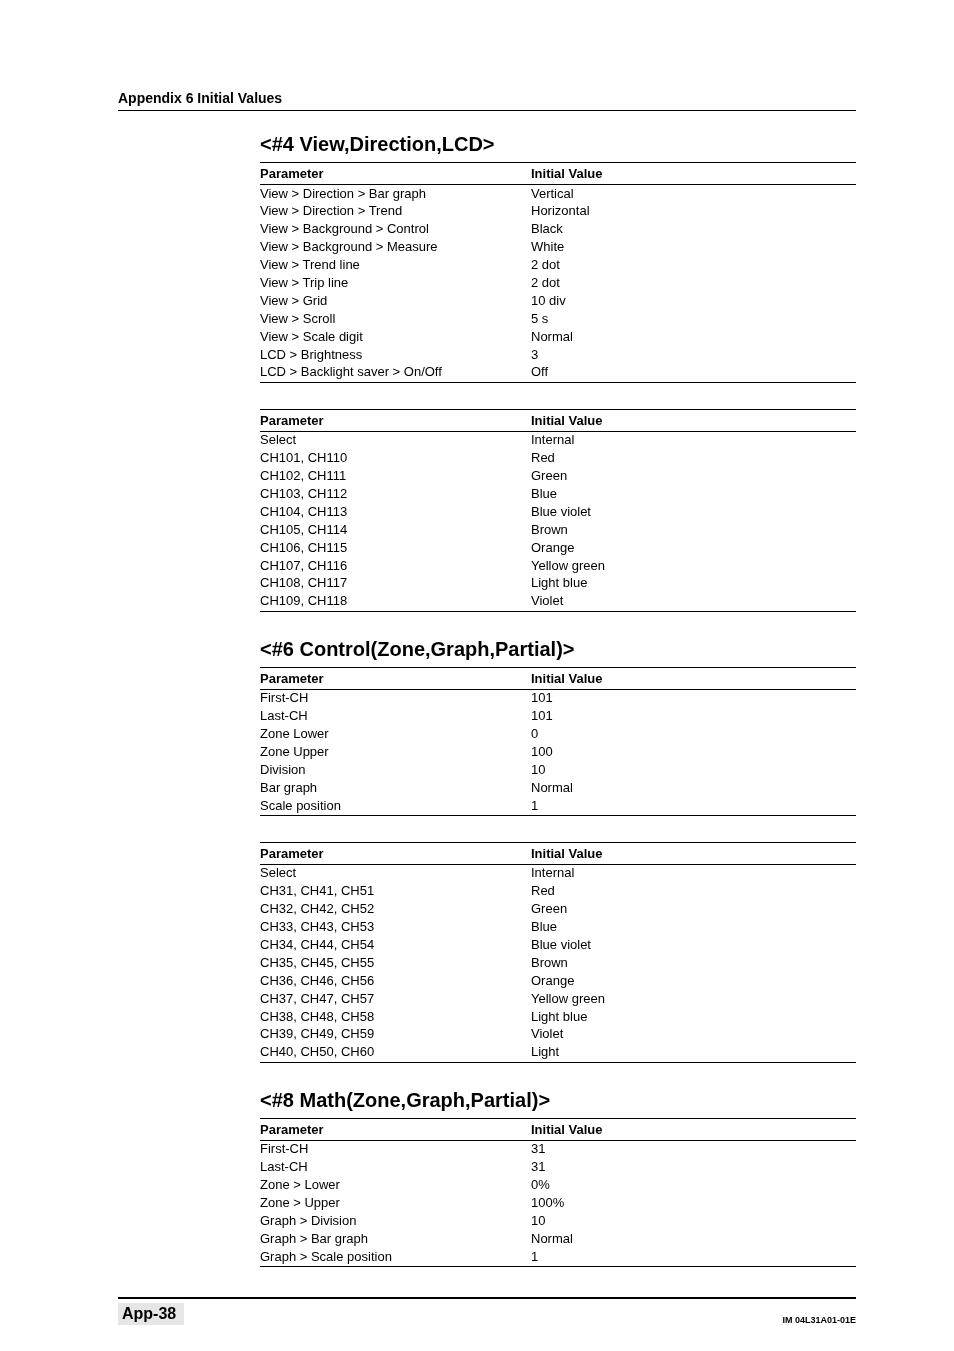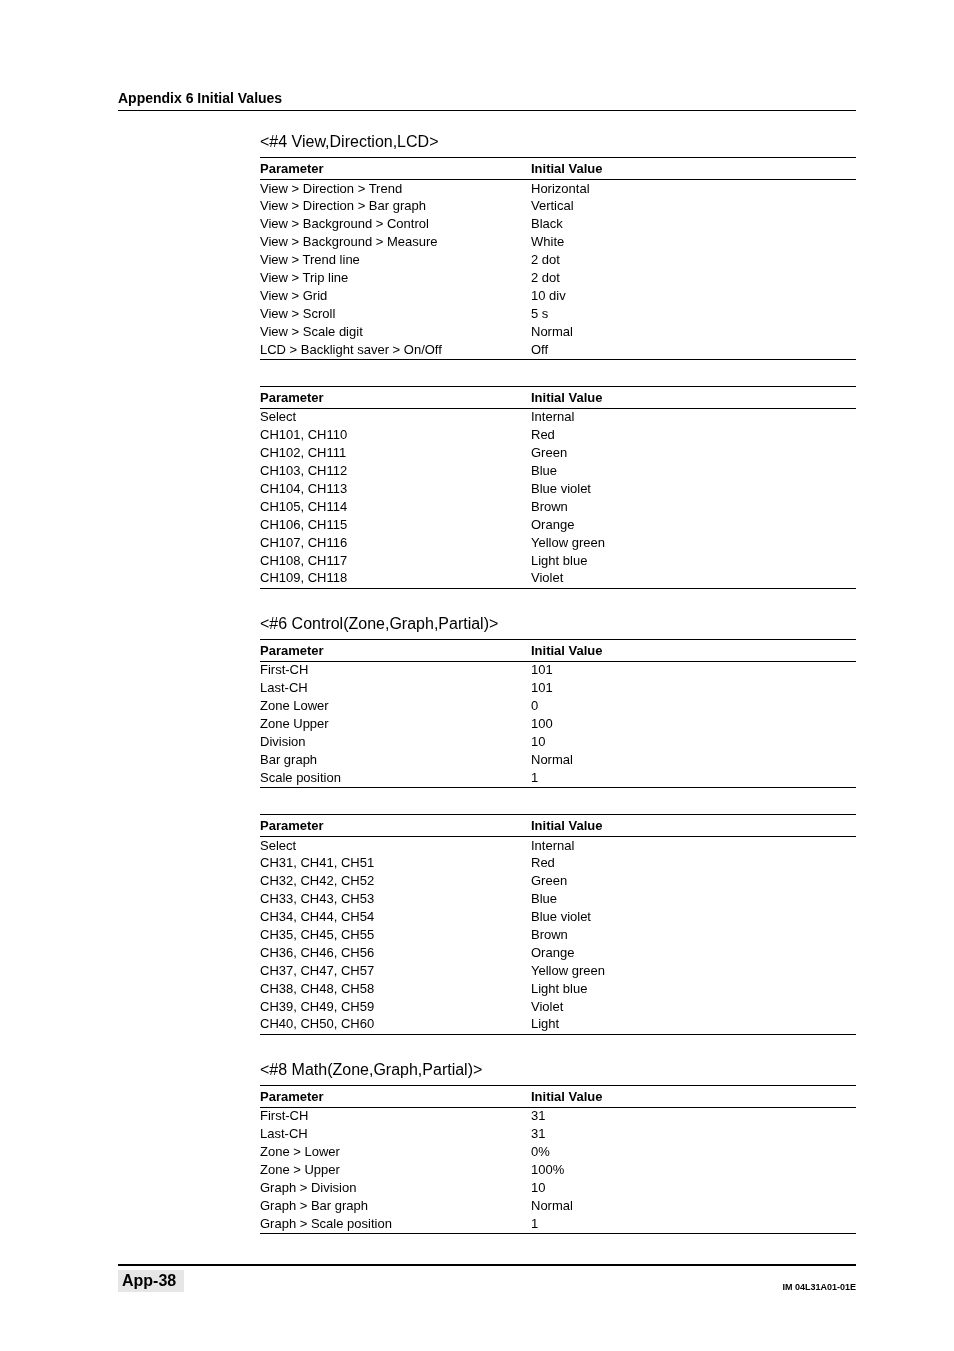--- a/index.html
+++ b/index.html
@@ -19,22 +19,22 @@
     font-weight: bold;
     padding-bottom: 4px;
     border-bottom: 1px solid #000;
     margin-bottom: 22px;
   }
   .section {
     margin-left: 142px;
     margin-bottom: 26px;
   }
   .sec-title {
-    font-size: 16px;
-    font-weight: normal;
+    font-size: 20px;
+    font-weight: bold;
     margin-bottom: 6px;
   }
   .tbl {
     border-top: 1px solid #000;
     border-bottom: 1px solid #000;
     font-size: 13px;
   }
   .thead {
     display: flex;
     font-weight: bold;
@@ -80,28 +80,28 @@
 
   <div id="sections-container">
       <div class="section">
         <div class="sec-title">&lt;#4 View,Direction,LCD&gt;</div>
         <div class="tbl">
           <div class="thead">
             <div class="col-param">Parameter</div>
             <div class="col-val">Initial Value</div>
           </div>
           <div class="row">
+            <div class="col-param">View &gt; Direction &gt; Bar graph</div>
+            <div class="col-val">Vertical</div>
+          </div>
+          <div class="row">
             <div class="col-param">View &gt; Direction &gt; Trend</div>
             <div class="col-val">Horizontal</div>
           </div>
           <div class="row">
-            <div class="col-param">View &gt; Direction &gt; Bar graph</div>
-            <div class="col-val">Vertical</div>
-          </div>
-          <div class="row">
             <div class="col-param">View &gt; Background &gt; Control</div>
             <div class="col-val">Black</div>
           </div>
           <div class="row">
             <div class="col-param">View &gt; Background &gt; Measure</div>
             <div class="col-val">White</div>
           </div>
           <div class="row">
             <div class="col-param">View &gt; Trend line</div>
             <div class="col-val">2 dot</div>
@@ -114,20 +114,24 @@
             <div class="col-param">View &gt; Grid</div>
             <div class="col-val">10 div</div>
           </div>
           <div class="row">
             <div class="col-param">View &gt; Scroll</div>
             <div class="col-val">5 s</div>
           </div>
           <div class="row">
             <div class="col-param">View &gt; Scale digit</div>
             <div class="col-val">Normal</div>
+          </div>
+          <div class="row">
+            <div class="col-param">LCD &gt; Brightness</div>
+            <div class="col-val">3</div>
           </div>
           <div class="row">
             <div class="col-param">LCD &gt; Backlight saver &gt; On/Off</div>
             <div class="col-val">Off</div>
           </div>
         </div>
       </div>
       <div class="section">
         <div class="tbl">
           <div class="thead">

